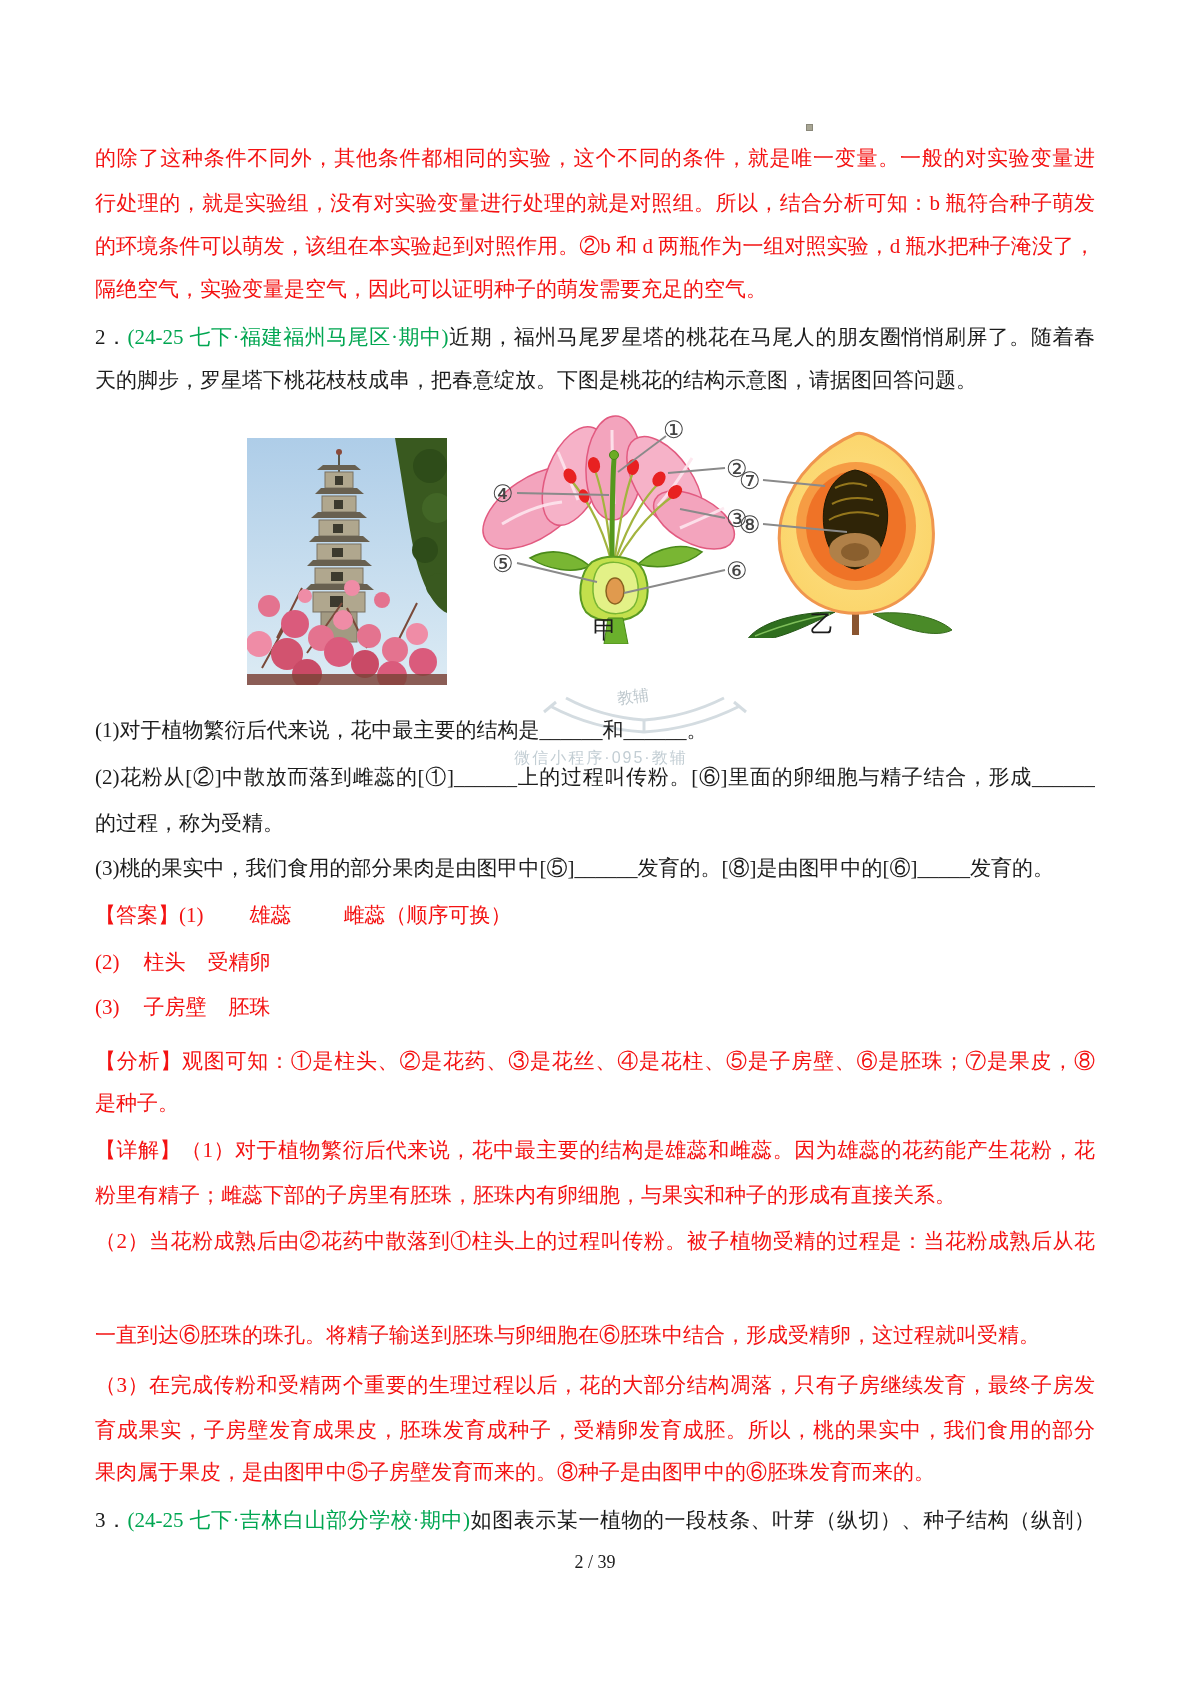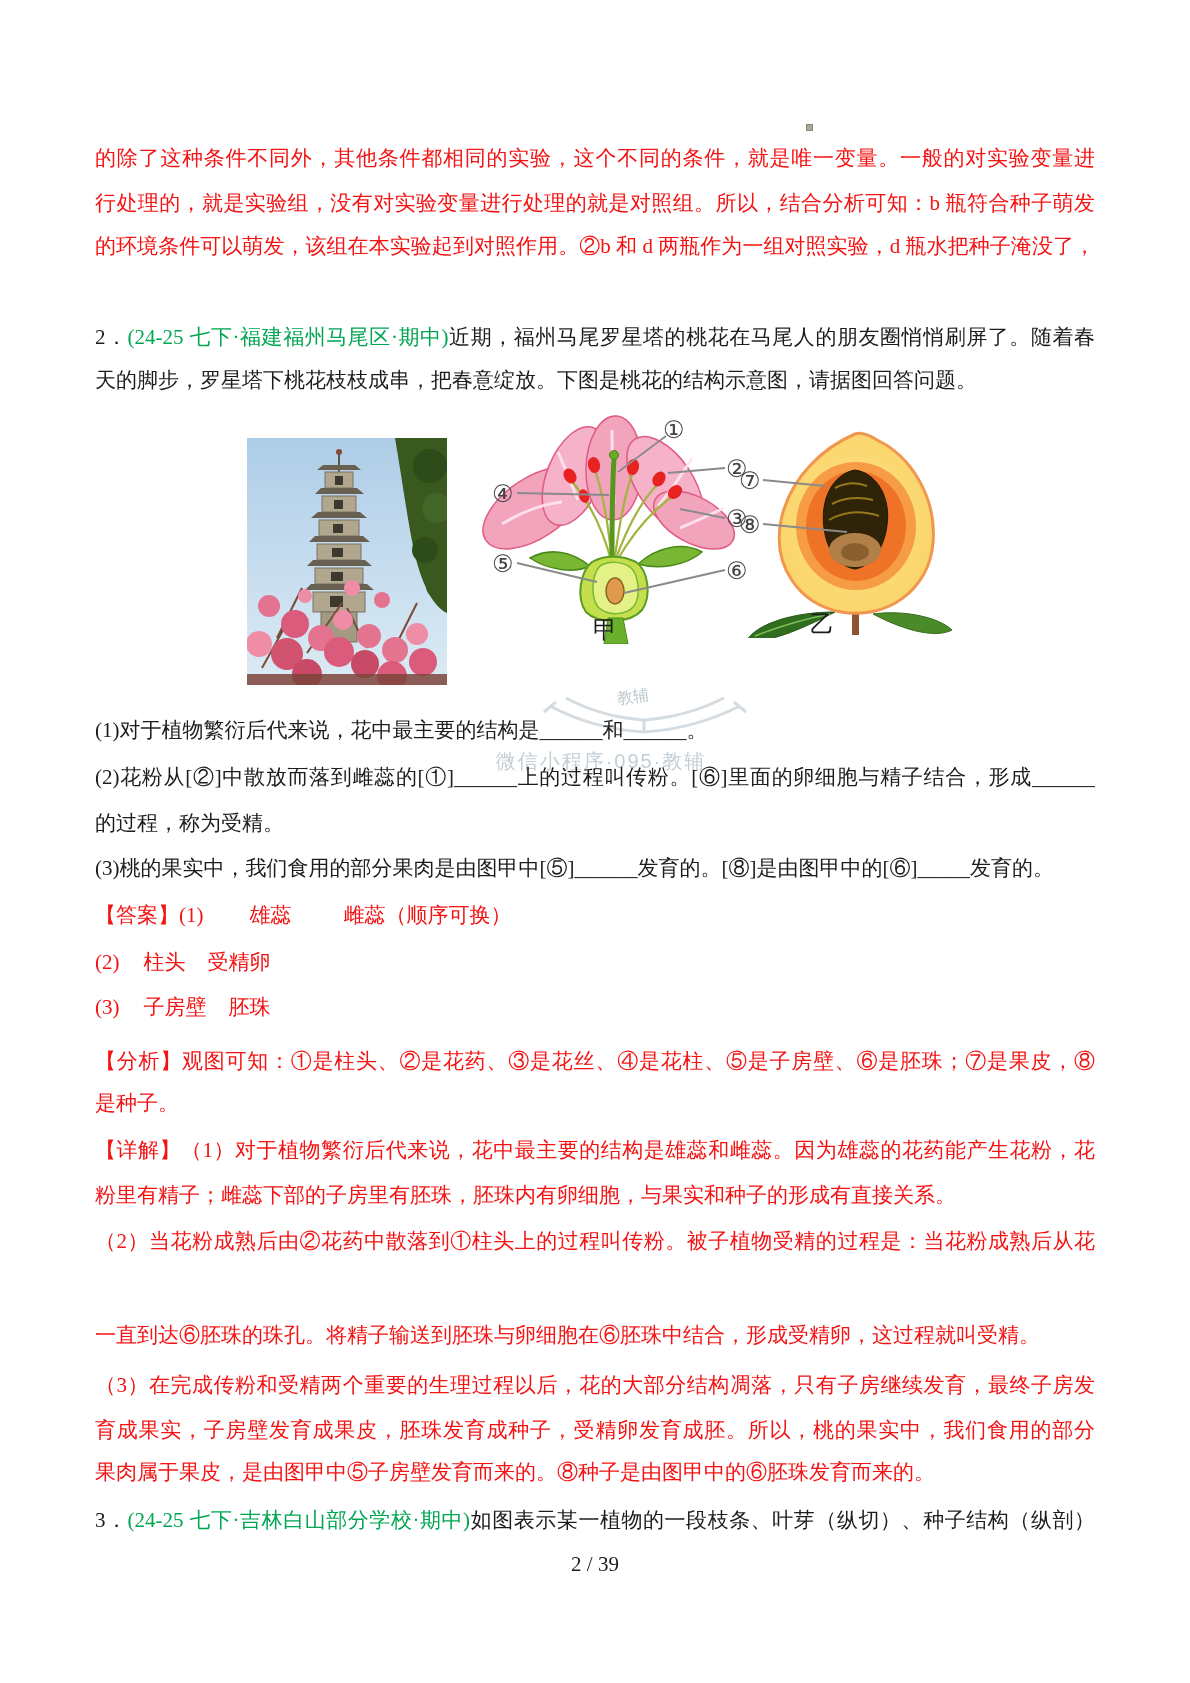--- a/index.html
+++ b/index.html
@@ -14,49 +14,50 @@
     position:absolute;left:95px;width:1000px;height:34px;
     line-height:34px;font-size:21px;color:#1c1c1c;
     overflow:hidden;white-space:normal;
   }
   .jl{text-align:justify;text-align-last:justify;}
   .red{color:#f41212;}
   .green{color:#00a651;}
   .black{color:#1c1c1c;}
   .footer{
     position:absolute;left:0;width:1190px;text-align:center;
-    font-size:21px;color:#1c1c1c;
+    font-size:18px;color:#1c1c1c;
   }
   .fig{position:absolute;}
   .caption{
     position:absolute;font-size:24px;color:#1c1c1c;width:40px;height:32px;
     line-height:32px;text-align:center;
   }
   .artifact-dot{
     position:absolute;width:5px;height:5px;background:#a8a694;border:1px solid #8a887a;
   }
   .wm-caption{
     position:absolute;left:468px;top:748px;width:266px;text-align:center;
-    font-size:20px;color:#c3ced4;letter-spacing:2px;
+    font-size:16px;color:#c3ced4;letter-spacing:2px;
     font-family:"Liberation Sans","DejaVu Sans",sans-serif;
   }
   svg text.numlab{
     font-family:"DejaVu Sans",sans-serif;fill:#444;
   }
 </style>
 </head>
 <body>
 
 <div class="page">
 
   <div class="artifact-dot" style="left:806px;top:124px;"></div>
 
   <div class="tl jl red" style="top:143px;font-family:Liberation Mono, monospace;">的除了这种条件不同外，其他条件都相同的实验，这个不同的条件，就是唯一变量。一般的对实验变量进</div>
   <div class="tl jl red" style="top:186px;">行处理的，就是实验组，没有对实验变量进行处理的就是对照组。所以，结合分析可知：b 瓶符合种子萌发</div>
   <div class="tl jl red" style="top:229px;">的环境条件可以萌发，该组在本实验起到对照作用。②b 和 d 两瓶作为一组对照实验，d 瓶水把种子淹没了，</div>
+  <div class="tl red" style="top:272px;">隔绝空气，实验变量是空气，因此可以证明种子的萌发需要充足的空气。</div>
 
   <div class="tl jl" style="top:320px;">
     <span class="black">2．</span><span class="green">(24-25 七下·福建福州马尾区·期中)</span><span class="black">近期，福州马尾罗星塔的桃花在马尾人的朋友圈悄悄刷屏了。随着春</span>
   </div>
   <div class="tl" style="top:363px;">天的脚步，罗星塔下桃花枝枝成串，把春意绽放。下图是桃花的结构示意图，请据图回答问题。</div>
 
   <div class="fig" style="left:247px;top:438px;">
     <svg width="200" height="247" viewBox="0 0 200 247">
       <defs>
         <linearGradient id="sky" x1="0" y1="0" x2="0" y2="1">

